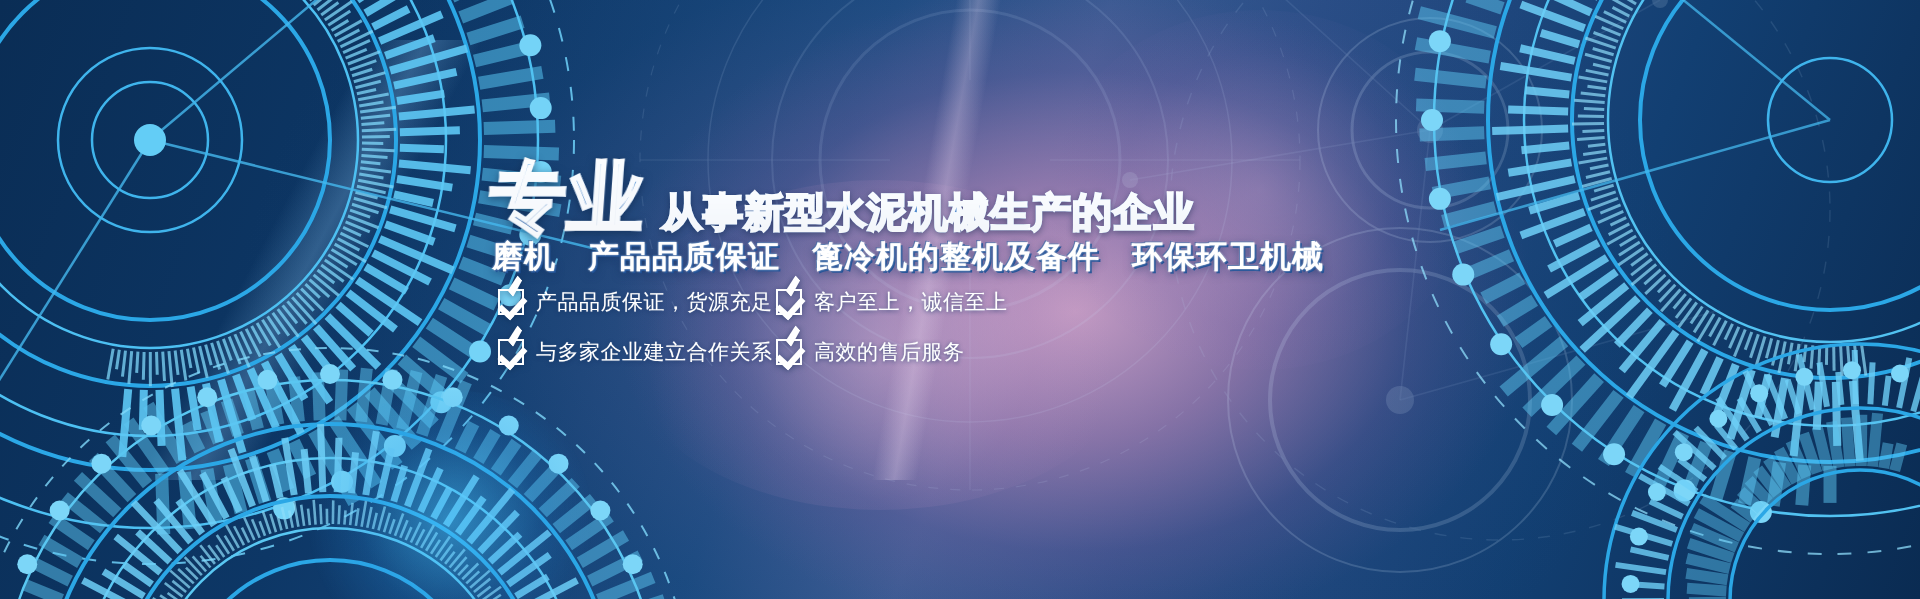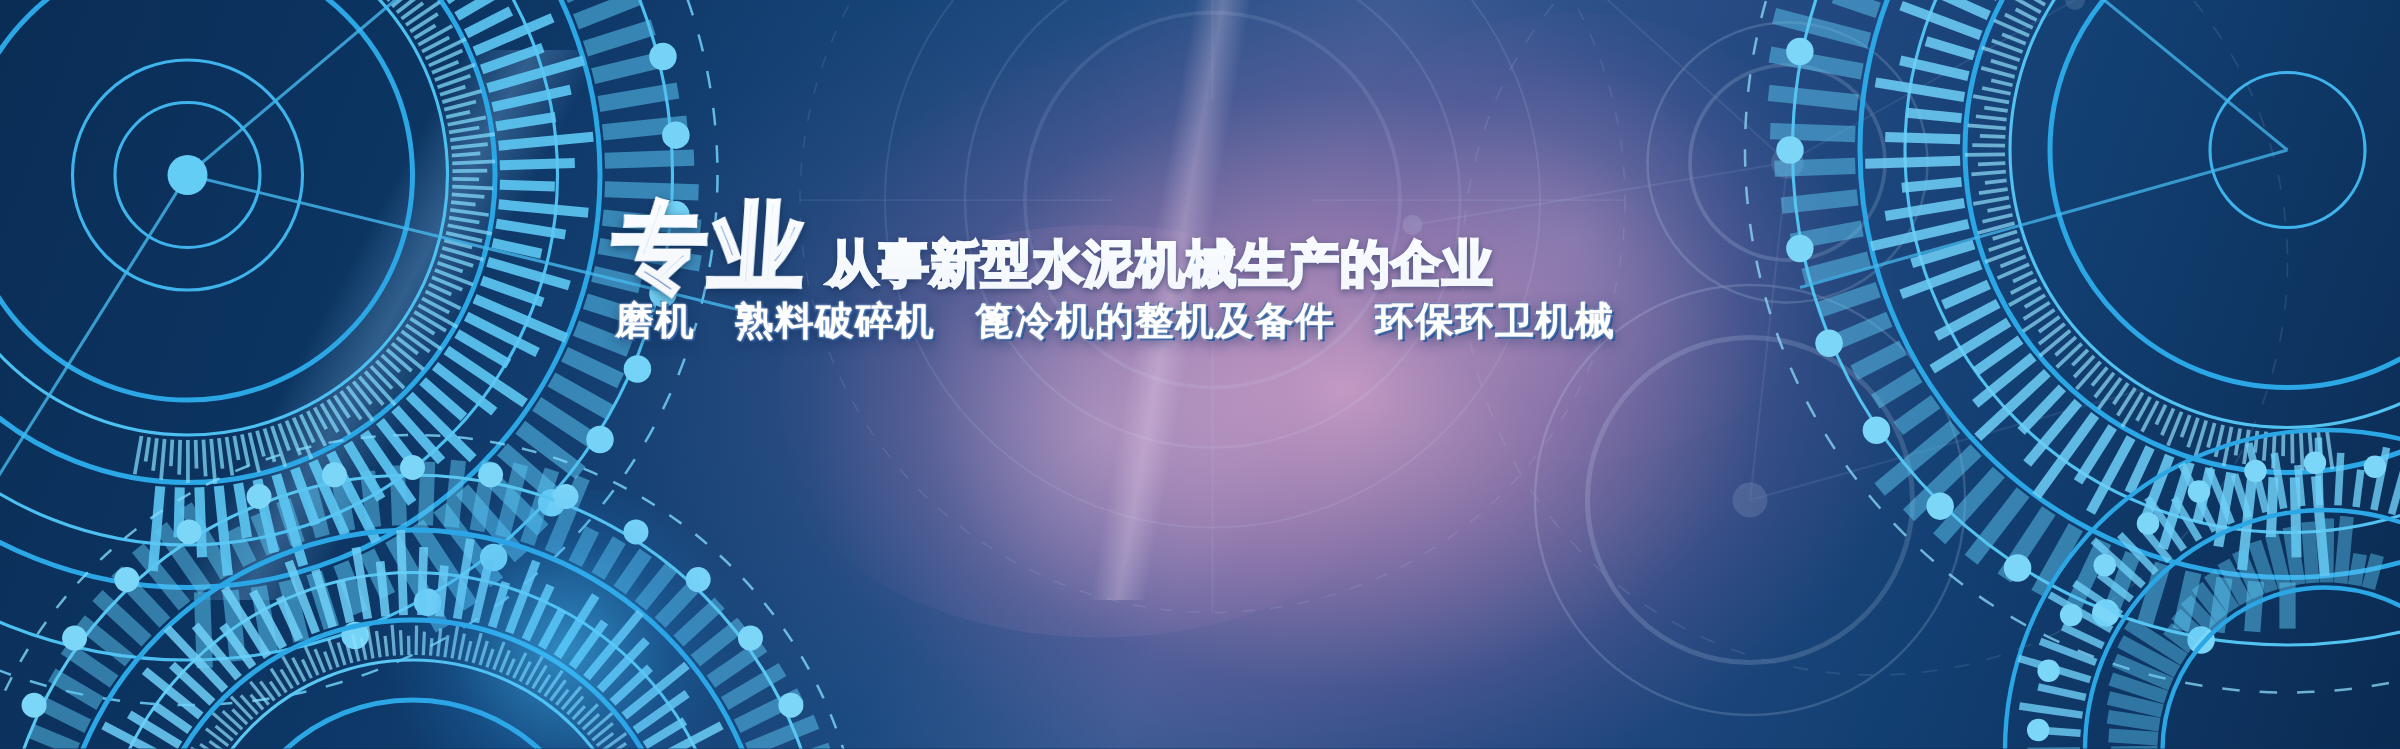--- a/index.html
+++ b/index.html
@@ -1054,17 +1054,35 @@
 
   <div class="glow-blob" id="blob-a"></div>
 
   <div id="content">
 
     <div id="headline-row">
       <span id="headline-main">专业</span>
       <span id="headline-sub">从事新型水泥机械生产的企业</span>
     </div>
 
-    <div id="tagline">磨机　熟料破碎机　篦冷机的整机及备件　环保环卫机械</div>
-
+    <div id="tagline">磨机　产品品质保证　篦冷机的整机及备件　环保环卫机械</div>
+
+    <div id="checklist">
+      <div class="check-item">
+        <span class="check-box"></span>
+        <span class="check-label">产品品质保证，货源充足</span>
+      </div>
+      <div class="check-item">
+        <span class="check-box"></span>
+        <span class="check-label">客户至上，诚信至上</span>
+      </div>
+      <div class="check-item">
+        <span class="check-box"></span>
+        <span class="check-label">与多家企业建立合作关系</span>
+      </div>
+      <div class="check-item">
+        <span class="check-box"></span>
+        <span class="check-label">高效的售后服务</span>
+      </div>
+    </div>
 
   </div>
 </div>
 
 </body></html>

